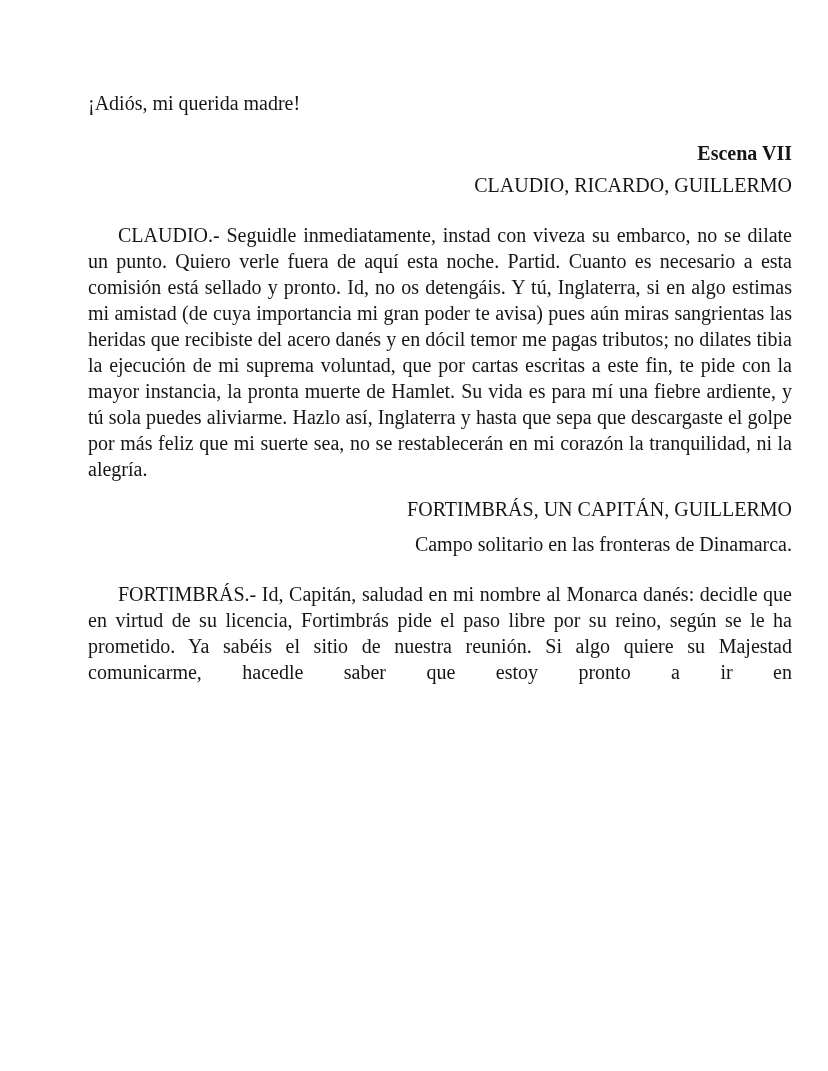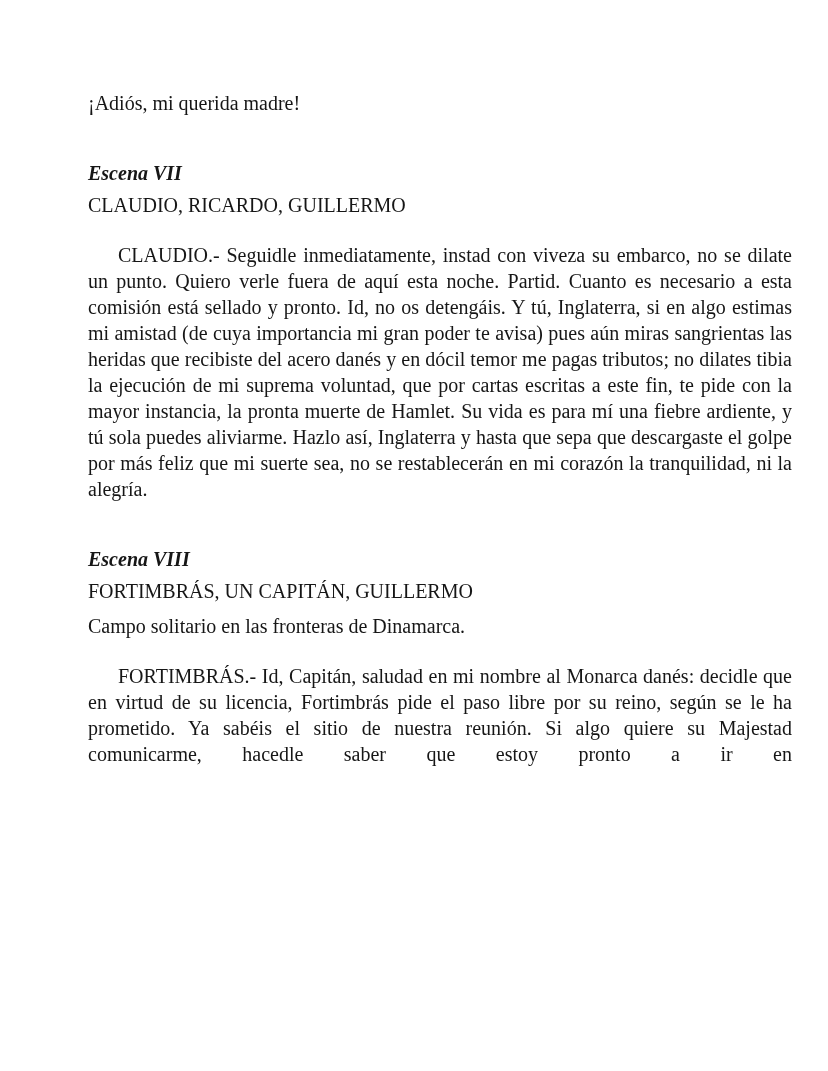--- a/index.html
+++ b/index.html
@@ -29,41 +29,39 @@
     text-align: justify;
   }
   .para.dialogue {
     text-indent: 30px;
   }
   .para.cutoff {
     
     text-align-last: justify;
   }
   .scene-heading {
-    margin: 44px 0 6px 0;
-    text-align: left;
+    margin: 24px 0 6px 0;
+    text-align: right;
     font-weight: 700;
-    font-style: italic;
   }
   .centered {
     margin: 0 0 9px 0;
-    text-align: left;
+    text-align: right;
   }
   
   .centered + .para {
     margin-top: 24px;
   }
 </style>
 </head>
 <body>
 
 <main class="page">
   <div class="doc" id="doc">
       <p class="para open">¡Adiós, mi querida madre!</p>
       <p class="scene-heading">Escena VII</p>
       <p class="centered">CLAUDIO, RICARDO, GUILLERMO</p>
       <p class="para dialogue">CLAUDIO.- Seguidle inmediatamente, instad con viveza su embarco, no se dilate un punto. Quiero verle fuera de aquí esta noche. Partid. Cuanto es necesario a esta comisión está sellado y pronto. Id, no os detengáis. Y tú, Inglaterra, si en algo estimas mi amistad (de cuya importancia mi gran poder te avisa) pues aún miras sangrientas las heridas que recibiste del acero danés y en dócil temor me pagas tributos; no dilates tibia la ejecución de mi suprema voluntad, que por cartas escritas a este fin, te pide con la mayor instancia, la pronta muerte de Hamlet. Su vida es para mí una fiebre ardiente, y tú sola puedes aliviarme. Hazlo así, Inglaterra y hasta que sepa que descargaste el golpe por más feliz que mi suerte sea, no se restablecerán en mi corazón la tranquilidad, ni la alegría.</p>
-      <p class="scene-heading">Escena VIII</p>
       <p class="centered">FORTIMBRÁS, UN CAPITÁN, GUILLERMO</p>
       <p class="centered">Campo solitario en las fronteras de Dinamarca.</p>
       <p class="para dialogue cutoff">FORTIMBRÁS.- Id, Capitán, saludad en mi nombre al Monarca danés: decidle que en virtud de su licencia, Fortimbrás pide el paso libre por su reino, según se le ha prometido. Ya sabéis el sitio de nuestra reunión. Si algo quiere su Majestad comunicarme, hacedle saber que estoy pronto a ir en</p>
     </div>
 </main>
 
 </body></html>

